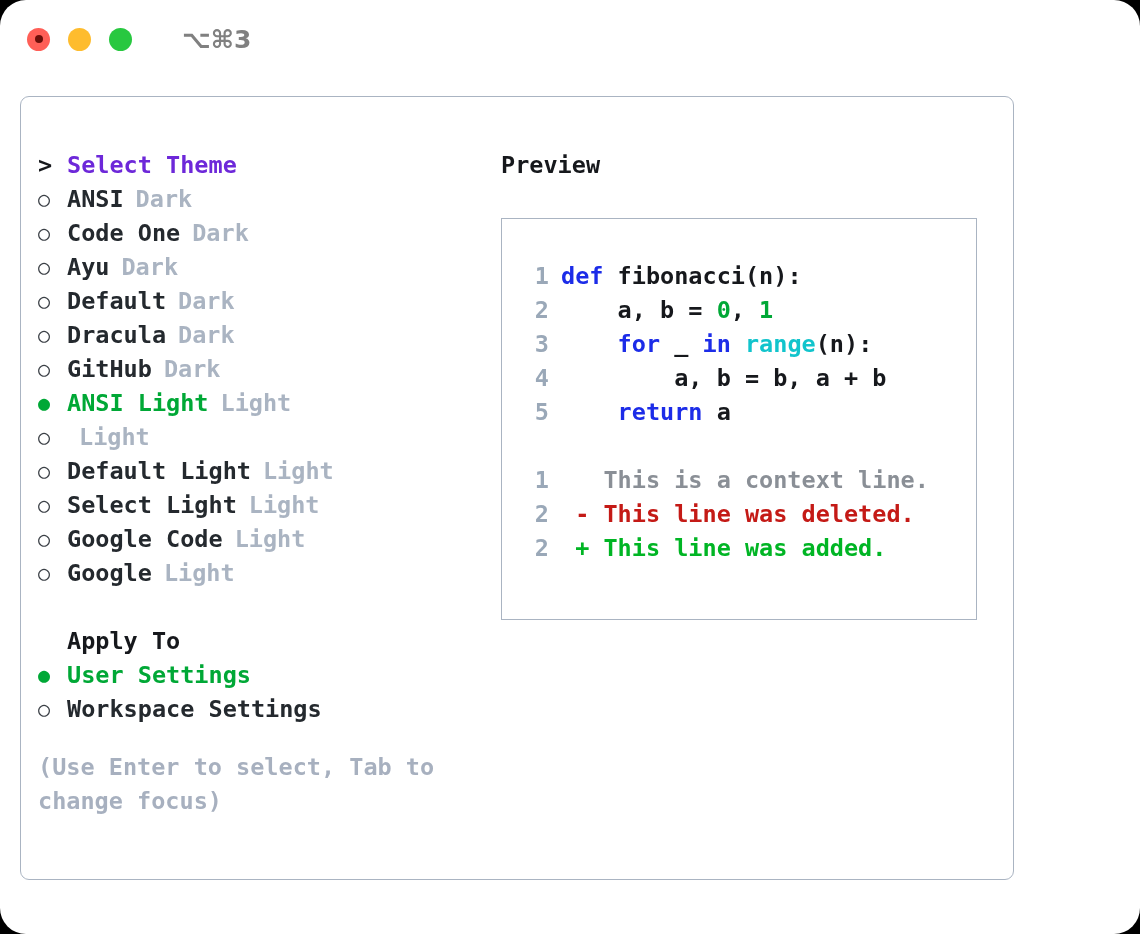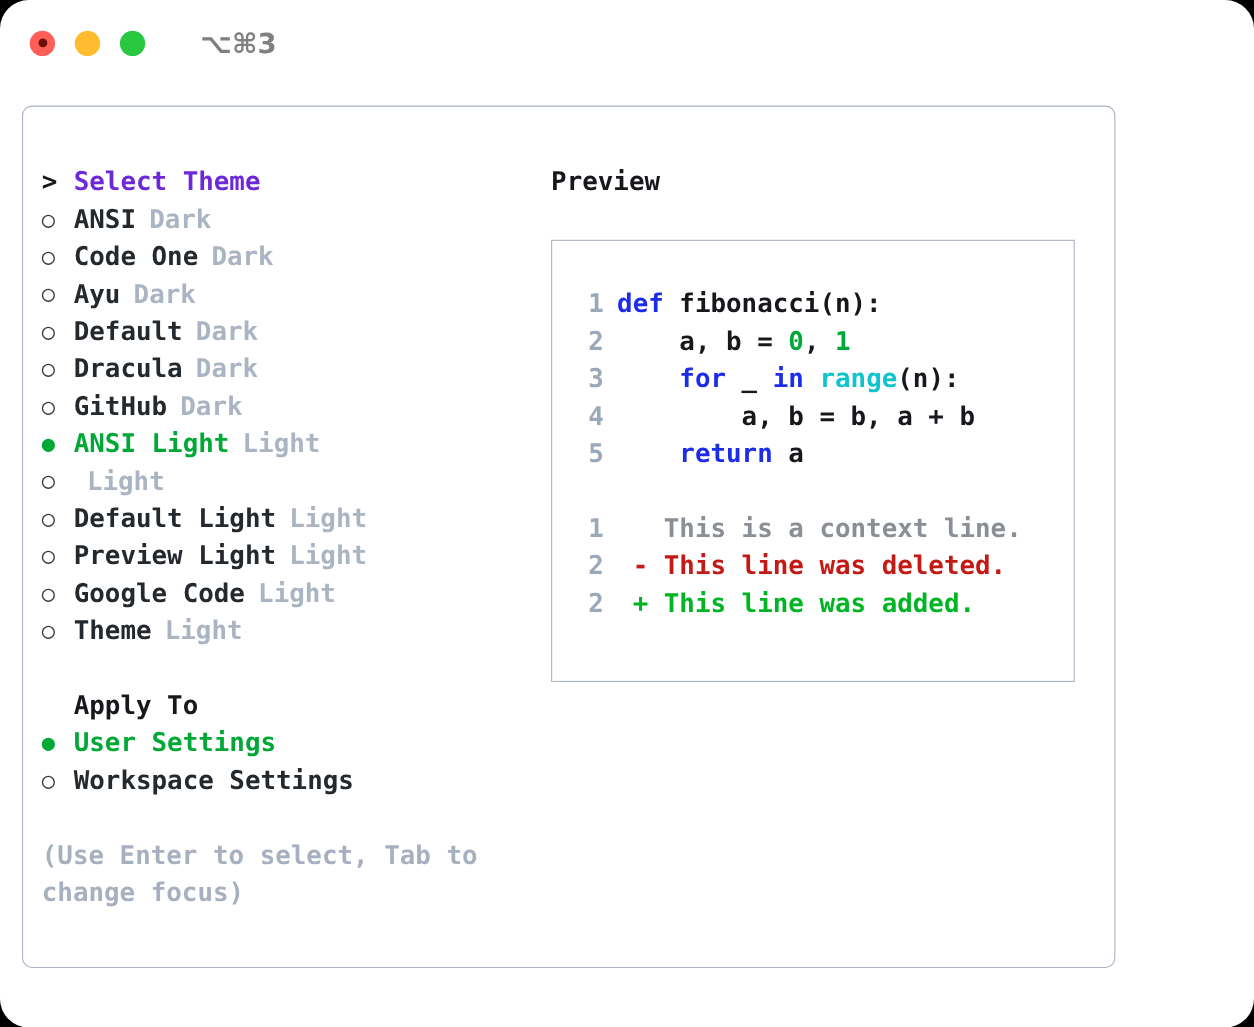--- a/index.html
+++ b/index.html
@@ -119,21 +119,21 @@
     display: flex;
     align-items: center;
     padding-left: 29px;
     font-size: 23.5px;
     color: #16181c;
     font-weight: 700;
   }
   .spacer-md { height: 34px; }
 
   #hint {
-    margin-top: 34px;
+    margin-top: 24px;
     font-size: 23.5px;
     line-height: 34px;
     color: #a7b0bf;
     font-weight: 700;
     width: 410px;
   }
 
   
   #right-col {
     position: absolute;
@@ -217,23 +217,23 @@
       <div id="theme-list">
           <div class="row"><span class="marker">○</span><span class="label">ANSI</span><span class="suffix">Dark</span></div>
           <div class="row"><span class="marker">○</span><span class="label">Code One</span><span class="suffix">Dark</span></div>
           <div class="row"><span class="marker">○</span><span class="label">Ayu</span><span class="suffix">Dark</span></div>
           <div class="row"><span class="marker">○</span><span class="label">Default</span><span class="suffix">Dark</span></div>
           <div class="row"><span class="marker">○</span><span class="label">Dracula</span><span class="suffix">Dark</span></div>
           <div class="row"><span class="marker">○</span><span class="label">GitHub</span><span class="suffix">Dark</span></div>
           <div class="row"><span class="marker sel">●</span><span class="label sel">ANSI Light</span><span class="suffix">Light</span></div>
           <div class="row"><span class="marker">○</span><span class="suffix">Light</span></div>
           <div class="row"><span class="marker">○</span><span class="label">Default Light</span><span class="suffix">Light</span></div>
-          <div class="row"><span class="marker">○</span><span class="label">Preview Light</span><span class="suffix">Light</span></div>
+          <div class="row"><span class="marker">○</span><span class="label">Select Light</span><span class="suffix">Light</span></div>
           <div class="row"><span class="marker">○</span><span class="label">Google Code</span><span class="suffix">Light</span></div>
-          <div class="row"><span class="marker">○</span><span class="label">Theme</span><span class="suffix">Light</span></div>
+          <div class="row"><span class="marker">○</span><span class="label">Google</span><span class="suffix">Light</span></div>
         </div>
 
       <div class="spacer-md"></div>
 
       <div id="apply-heading">Apply To</div>
 
       <div id="apply-list">
           <div class="row"><span class="marker sel">●</span><span class="label sel">User Settings</span></div>
           <div class="row"><span class="marker">○</span><span class="label">Workspace Settings</span></div>
         </div>

